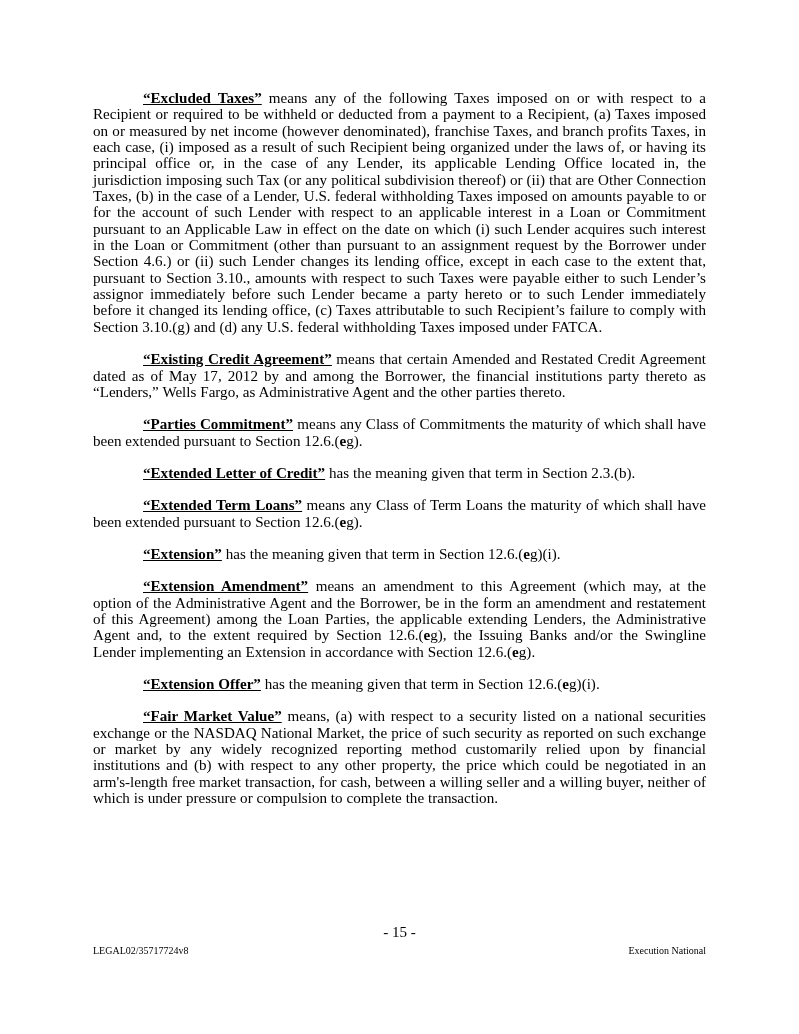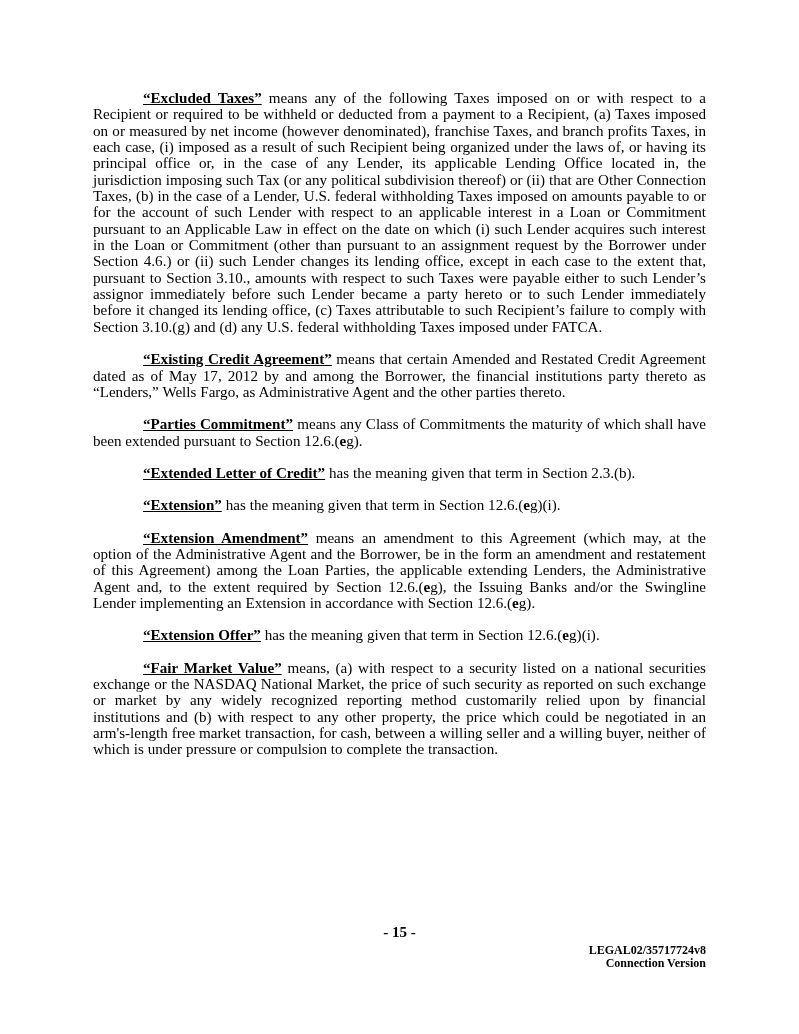--- a/index.html
+++ b/index.html
@@ -44,64 +44,63 @@
   }
   .ins {
     font-weight: bold;
   }
   .footer {
     position: absolute;
     left: 93px;
     right: 93px;
     bottom: 0;
     height: 110px;
-    font-weight: bold;
   }
   .page-number {
     position: absolute;
     top: 0px;
     left: 0;
     right: 0;
     text-align: center;
     font-size: 15.1px;
     line-height: 16px;
   }
   .footer-row {
     position: absolute;
     top: 20px;
     left: 0;
     right: 0;
     display: flex;
     justify-content: space-between;
-    align-items: flex-end;
-    font-size: 12px;
+    align-items: flex-start;
+    font-size: 10px;
     line-height: 13px;
-    flex-direction: column;
   }
   .footer-left, .footer-right {
     white-space: nowrap;
   }
 </style>
 </head>
 <body>
 
 <div class="page">
 
   <div class="content">
       <p class="para"><span class="term">“Excluded Taxes”</span><span> means any of the following Taxes imposed on or with respect to a Recipient or required to be withheld or deducted from a payment to a Recipient, (a) Taxes imposed on or measured by net income (however denominated), franchise Taxes, and branch profits Taxes, in each case, (i) imposed as a result of such Recipient being organized under the laws of, or having its principal office or, in the case of any Lender, its applicable Lending Office located in, the jurisdiction imposing such Tax (or any political subdivision thereof) or (ii) that are Other Connection Taxes, (b) in the case of a Lender, U.S. federal withholding Taxes imposed on amounts payable to or for the account of such Lender with respect to an applicable interest in a Loan or Commitment pursuant to an Applicable Law in effect on the date on which (i) such Lender acquires such interest in the Loan or Commitment (other than pursuant to an assignment request by the Borrower under Section 4.6.) or (ii) such Lender changes its lending office, except in each case to the extent that, pursuant to Section 3.10., amounts with respect to such Taxes were payable either to such Lender’s assignor immediately before such Lender became a party hereto or to such Lender immediately before it changed its lending office, (c) Taxes attributable to such Recipient’s failure to comply with Section 3.10.(g) and (d) any U.S. federal withholding Taxes imposed under FATCA.</span></p>
       <p class="para"><span class="term">“Existing Credit Agreement”</span><span> means that certain Amended and Restated Credit Agreement dated as of May 17, 2012 by and among the Borrower, the financial institutions party thereto as “Lenders,” Wells Fargo, as Administrative Agent and the other parties thereto.</span></p>
       <p class="para"><span class="term">“Parties Commitment”</span><span> means any Class of Commitments the maturity of which shall have been extended pursuant to Section 12.6.(</span><span class="ins">e</span><span>g).</span></p>
       <p class="para"><span class="term">“Extended Letter of Credit”</span><span> has the meaning given that term in Section 2.3.(b).</span></p>
+      <p class="para"><span class="term">“Extended Term Loans”</span><span> means any Class of Term Loans the maturity of which shall have been extended pursuant to Section 12.6.(</span><span class="ins">e</span><span>g).</span></p>
       <p class="para"><span class="term">“Extension”</span><span> has the meaning given that term in Section 12.6.(</span><span class="ins">e</span><span>g)(i).</span></p>
       <p class="para"><span class="term">“Extension Amendment”</span><span> means an amendment to this Agreement (which may, at the option of the Administrative Agent and the Borrower, be in the form an amendment and restatement of this Agreement) among the Loan Parties, the applicable extending Lenders, the Administrative Agent and, to the extent required by Section 12.6.(</span><span class="ins">e</span><span>g), the Issuing Banks and/or the Swingline Lender implementing an Extension in accordance with Section 12.6.(</span><span class="ins">e</span><span>g).</span></p>
       <p class="para"><span class="term">“Extension Offer”</span><span> has the meaning given that term in Section 12.6.(</span><span class="ins">e</span><span>g)(i).</span></p>
       <p class="para"><span class="term">“Fair Market Value”</span><span> means, (a) with respect to a security listed on a national securities exchange or the NASDAQ National Market, the price of such security as reported on such exchange or market by any widely recognized reporting method customarily relied upon by financial institutions and (b) with respect to any other property, the price which could be negotiated in an arm's-length free market transaction, for cash, between a willing seller and a willing buyer, neither of which is under pressure or compulsion to complete the transaction.</span></p>
     </div>
 
   <div class="footer">
     <div class="page-number">- 15 -</div>
     <div class="footer-row">
       <div class="footer-left">LEGAL02/35717724v8</div>
-      <div class="footer-right">Connection Version</div>
+      <div class="footer-right">Execution National</div>
     </div>
   </div>
 
 </div>
 
 </body></html>

